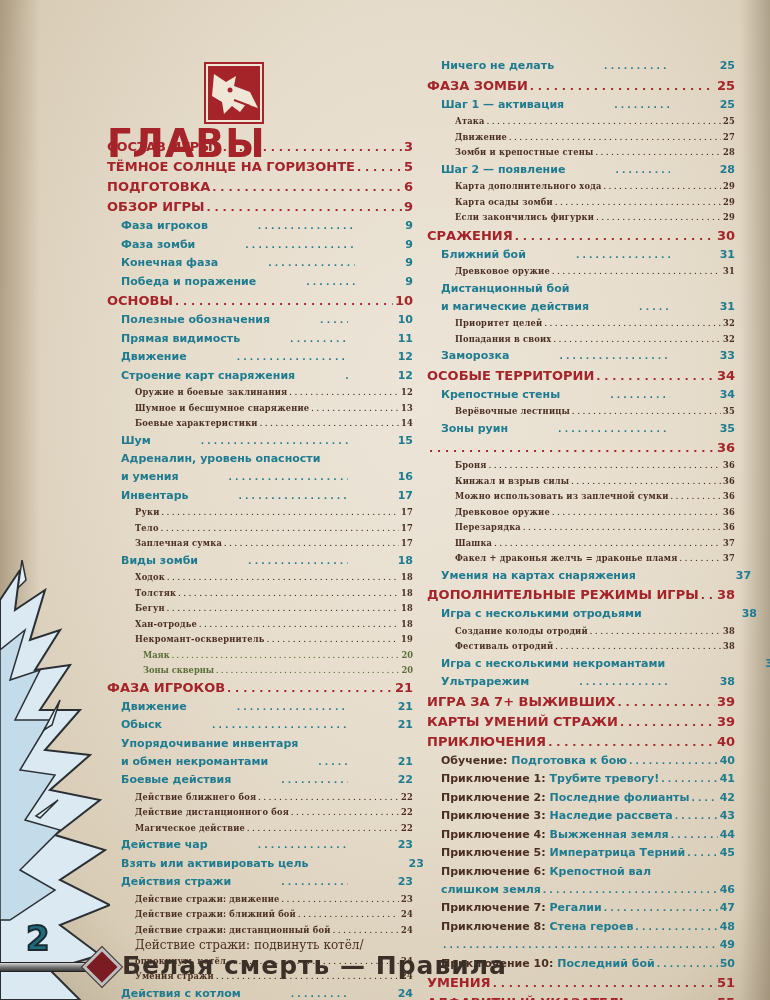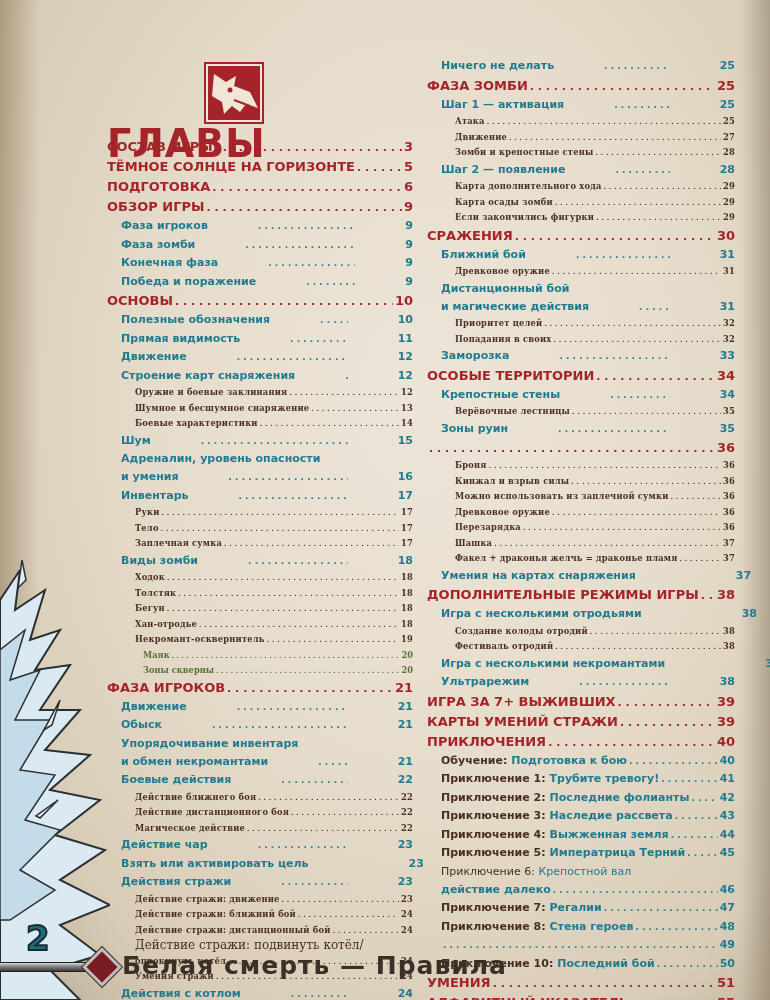--- a/index.html
+++ b/index.html
@@ -47,21 +47,21 @@
   .lvl2 .dots { font-size:9px; }
   .lvl2-wrap { padding-left:14px; color:#1e7b90; font-weight:bold; font-size:11px; height:18px; line-height:18px; }
   .lvl3 { color:#4a2e22; font-family:"DejaVu Serif", serif; font-size:8.3px; font-weight:bold; height:15.5px; line-height:15.5px; padding-left:28px; letter-spacing:0.2px; }
   .lvl3 .dots { font-size:7px; }
   .lvl3-wrap { padding-left:28px; color:#4a2e22; font-family:"DejaVu Serif", serif; font-size:12px; font-weight:normal; height:15.5px; line-height:15.5px; }
   .lvl4 { color:#5a6e3a; font-family:"DejaVu Serif", serif; font-size:8.3px; font-weight:bold; height:15px; line-height:15px; padding-left:36px;text-align:right; }
   .lvl4 .dots { font-size:7px; }
   .adv { color:#1e7b90; font-weight:bold; font-size:11px; height:18.5px; line-height:18.5px; padding-left:14px; }
   .adv .pre { color:#4a2e22;text-align:center; }
   .adv .dots { font-size:9px; }
-  .adv-wrap { padding-left:14px; color:#4a2e22; font-weight:normal; font-size:11px; height:18px; line-height:18px; }
+  .adv-wrap { padding-left:14px; color:#4a2e22; font-weight:bold; font-size:11px; height:18px; line-height:18px; }
   .adv-wrap .name { color:#1e7b90; }
   
   .page-number {
     position:absolute; left:26px; top:918px; font-size:34px; font-weight:bold; color:#1e6b7e;
     -webkit-text-stroke:2px #1a2a30; font-family:"DejaVu Sans", sans-serif;
   }
   .footer-bar {
     position:absolute; left:0; top:962px; width:100px; height:8px;
     background: linear-gradient(180deg, #d8d8d8, #7a7a7a 50%, #3a3a3a);
     border-top:1px solid #222; border-bottom:1px solid #222;
@@ -562,21 +562,21 @@
       <span class="dots"></span>
       <span class="pg">44</span>
     </div>
     <div class="entry adv">
       <span class="lbl"><span class="pre">Приключение 5:</span> <span>Императрица Терний</span></span>
       <span class="dots"></span>
       <span class="pg">45</span>
     </div>
     <div class="adv-wrap"><span>Приключение 6:</span> <span class="name">Крепостной вал</span></div>
     <div class="entry adv" style="color: rgb(30, 123, 144);">
-      <span class="lbl">действие далеко</span>
+      <span class="lbl">слишком земля</span>
       <span class="dots"></span>
       <span class="pg">46</span>
     </div>
     <div class="entry adv">
       <span class="lbl"><span class="pre">Приключение 7:</span> <span>Регалии</span></span>
       <span class="dots"></span>
       <span class="pg">47</span>
     </div>
     <div class="entry adv">
       <span class="lbl"><span class="pre">Приключение 8:</span> <span>Стена героев</span></span>

